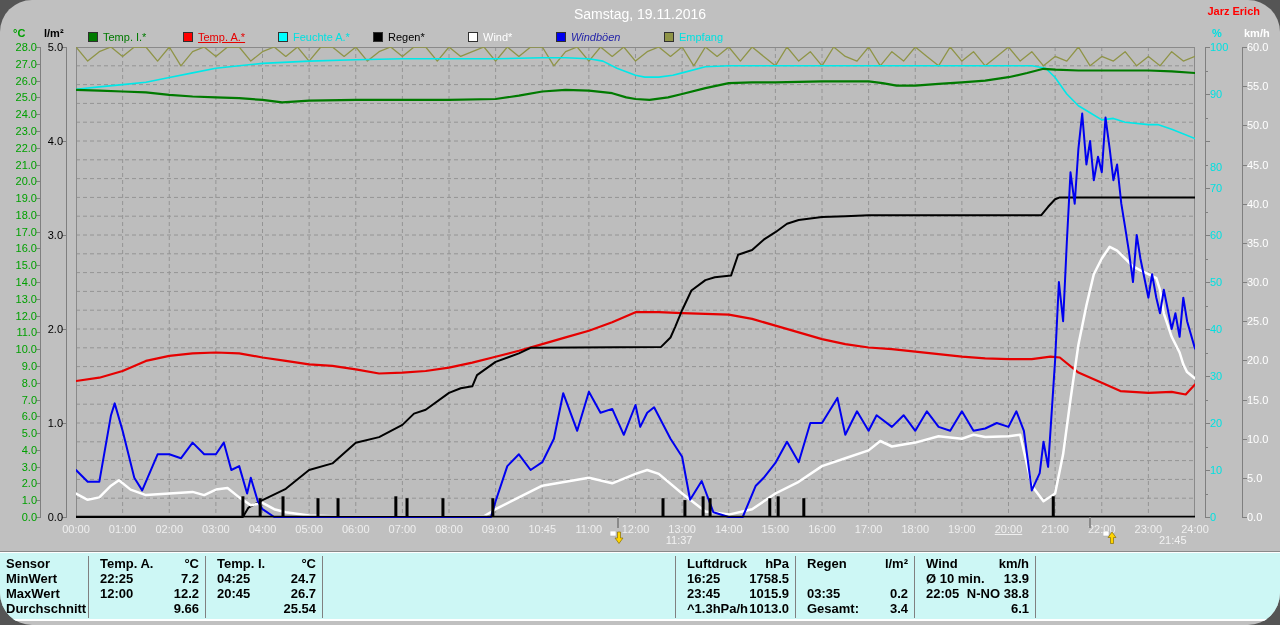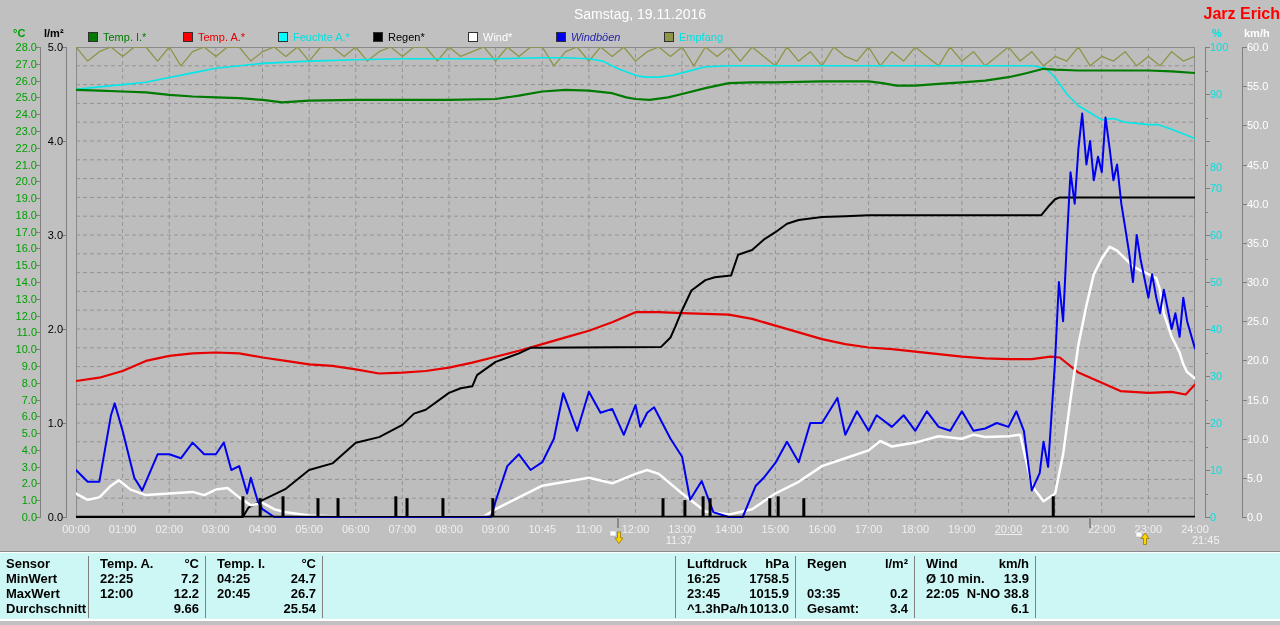--- a/index.html
+++ b/index.html
@@ -1,22 +1,22 @@
 <!DOCTYPE html>
 <html><head>
 <meta charset="utf-8">
 <style>
   html,body{margin:0;padding:0;background:#555;}
   *{box-sizing:border-box;}
   .screen{
     position:relative;width:1280px;height:625px;background:#c0c0c0;
-    font-family:"Liberation Sans",sans-serif;overflow:hidden;
+    font-family:"Liberation Sans",sans-serif;overflow:hidden;border-radius:32px;
   }
   .title{position:absolute;left:0;right:0;top:6px;text-align:center;color:#ffffff;font-size:14px;}
-  .watermark{position:absolute;right:0;top:5px;color:#ff0000;font-size:16px;font-weight:bold;}
+  .watermark{position:absolute;right:20px;top:5px;color:#ff0000;font-size:11px;font-weight:bold;}
   .unit-h{position:absolute;font-size:11px;font-weight:bold;}
   #uh-temp{left:13px;top:27px;color:#00a000;}
   #uh-rain{left:44px;top:27px;color:#000000;}
   #uh-hum{left:1212px;top:27px;color:#00e0e0;}
   #uh-wind{left:1244px;top:27px;color:#ffffff;}
   .legend-item{position:absolute;top:31px;display:flex;align-items:center;font-size:11px;white-space:nowrap;}
   .legend-sq{width:10px;height:10px;border:1px solid #303030;margin-right:5px;flex:none;}
   .rail{position:absolute;width:1px;background:#7f7f7f;top:47px;height:471px;}
   .vlab{position:absolute;font-size:11px;line-height:11px;}
   .tick{position:absolute;height:1px;background:#7f7f7f;}
@@ -49,21 +49,21 @@
   <div id="uh-hum" class="unit-h">%</div>
   <div id="uh-wind" class="unit-h">km/h</div>
 
   <div id="legend">
       <div class="legend-item" style="left: 88px;">
         <span class="legend-sq" style="background: rgb(0, 122, 0);"></span>
         <span style="color: rgb(0, 122, 0);">Temp. I.*</span>
       </div>
       <div class="legend-item" style="left: 183px;">
         <span class="legend-sq" style="background: rgb(255, 0, 0);"></span>
-        <span style="color: rgb(230, 0, 0);">Temp. A.*</span>
+        <span style="color: rgb(230, 0, 0); text-decoration: underline;">Temp. A.*</span>
       </div>
       <div class="legend-item" style="left: 278px;">
         <span class="legend-sq" style="background: rgb(0, 255, 255);"></span>
         <span style="color: rgb(0, 224, 224);">Feuchte A.*</span>
       </div>
       <div class="legend-item" style="left: 373px;">
         <span class="legend-sq" style="background: rgb(0, 0, 0);"></span>
         <span style="color: rgb(0, 0, 0);">Regen*</span>
       </div>
       <div class="legend-item" style="left: 468px;">
@@ -321,21 +321,21 @@
   <div id="markers">
       <div class="marker-line" style="left: 616.782px;"></div>
       <div class="marker" style="left: 609.782px;">
         <svg width="14" height="14" viewBox="0 0 14 14">
           <rect x="0" y="0" width="6" height="5" fill="#ffffff" stroke="#a0a0a0" stroke-width="0.5"></rect>
           <path d="M7.5 1 L10.5 1 L10.5 7 L13 7 L9 12.5 L5 7 L7.5 7 Z" fill="#ffd400" stroke="#8a7000" stroke-width="0.7"></path>
         </svg>
         <span>11:37</span>
       </div>
       <div class="marker-line" style="left: 1089.09px;"></div>
-      <div class="marker" style="left: 1136px; align-items: flex-end;">
+      <div class="marker" style="left: 1103px;">
         <svg width="14" height="14" viewBox="0 0 14 14">
           <rect x="0" y="0" width="6" height="5" fill="#ffffff" stroke="#a0a0a0" stroke-width="0.5"></rect>
           <path d="M9 1 L13 6.5 L10.5 6.5 L10.5 12.5 L7.5 12.5 L7.5 6.5 L5 6.5 Z" fill="#ffd400" stroke="#8a7000" stroke-width="0.7"></path>
         </svg>
         <span>21:45</span>
       </div>
     </div>
 
   <div id="stats"></div>
   <div id="statscells">

